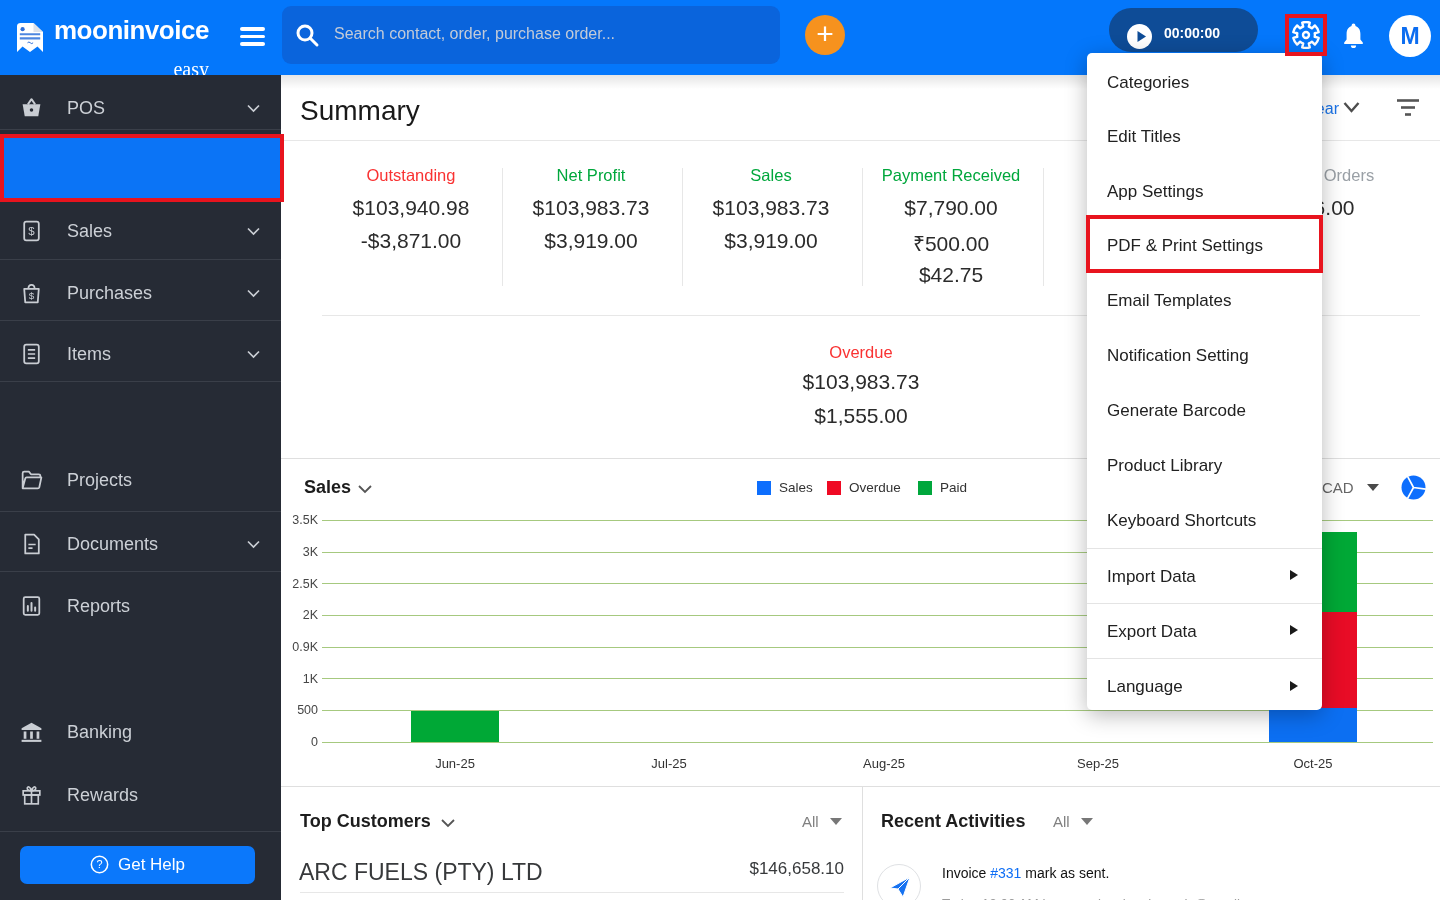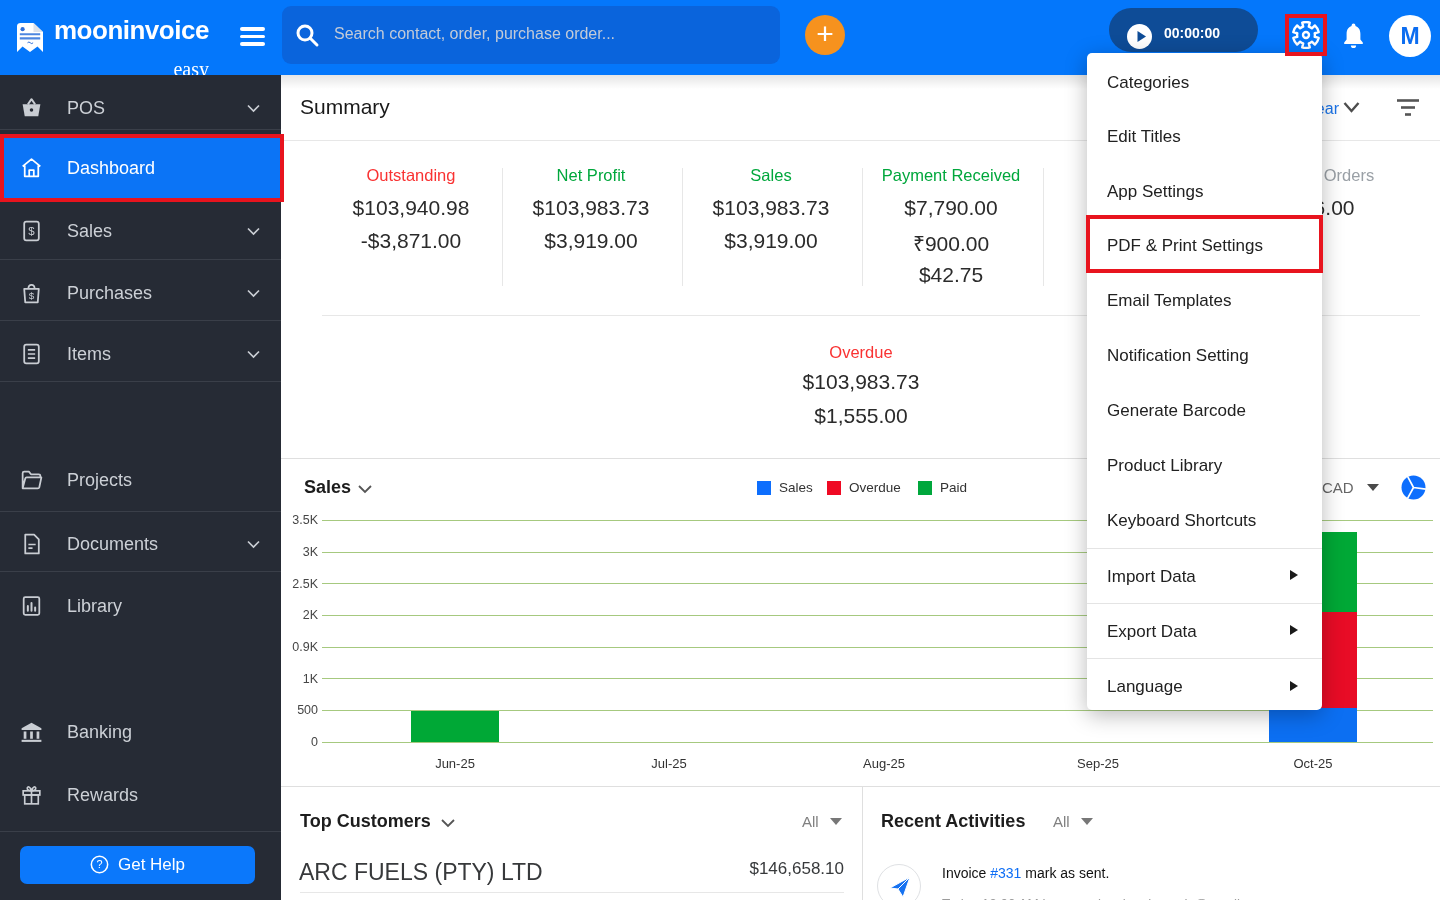--- a/index.html
+++ b/index.html
@@ -27,21 +27,21 @@
   .sideitem { position:absolute; left:0; width:281px; height:40px; }
   .silabel { position:absolute; left:67px; top:50%; transform:translateY(-50%); color:#ccd0d6; font-size:18px; }
   .sicon { position:absolute; left:19px; top:50%; transform:translateY(-50%); width:25px; height:25px; }
   .schev { position:absolute; left:245px; top:50%; transform:translateY(-50%); width:17px; height:17px; }
   #activebox { left:0; top:134px; width:284px; height:68px; border:4px solid #e8141e; background:#0b74f6; }
   #gethelp { left:20px; top:846px; width:235px; height:38px; border-radius:7px; background:#0b78fb; color:#fff; text-align:center; line-height:38px; font-size:17px; }
 
   
   #main { left:281px; top:75px; width:1159px; height:825px; background:#fff; }
   #topshadow { left:281px; top:75px; width:1159px; height:14px; background:linear-gradient(to bottom, rgba(0,0,0,0.10), rgba(0,0,0,0)); }
-  #summarytitle { left:300px; top:95px; font-size:21px; font-weight:500; color:#191919; }
+  #summarytitle { left:300px; top:95px; font-size:28px; font-weight:500; color:#191919; }
   .hline { position:absolute; background:#e7e7e7; height:1px; }
   .vline { position:absolute; background:#e7e7e7; width:1px; }
   .statcol { position:absolute; width:180px; text-align:center; }
   .statlabel { font-size:16.5px; font-weight:500; }
   .statval { position:absolute; width:180px; text-align:center; font-size:21px; color:#2b2b2b; }
   .red { color:#f93232; }
   .green { color:#00a73c; }
   .gray { color:#9aa0a6; }
 
   
@@ -85,21 +85,21 @@
   <div class="statcol" style="left:501px; top:166px;"><span class="statlabel green">Net Profit</span></div>
   <div class="statcol" style="left:681px; top:166px;"><span class="statlabel green">Sales</span></div>
   <div class="statcol" style="left:861px; top:166px;"><span class="statlabel green">Payment Received</span></div>
   <div class="statval" style="left:321px; top:196px;">$103,940.98</div>
   <div class="statval" style="left:321px; top:229px;">-$3,871.00</div>
   <div class="statval" style="left:501px; top:196px;">$103,983.73</div>
   <div class="statval" style="left:501px; top:229px;">$3,919.00</div>
   <div class="statval" style="left:681px; top:196px;">$103,983.73</div>
   <div class="statval" style="left:681px; top:229px;">$3,919.00</div>
   <div class="statval" style="left:861px; top:196px;">$7,790.00</div>
-  <div class="statval" style="left:861px; top:229px;">₹900.00</div>
+  <div class="statval" style="left:861px; top:229px;">₹500.00</div>
   <div class="statval" style="left:861px; top:263px;">$42.75</div>
 
   <div class="abs statlabel gray" style="left:1289px; top:166px; width:120px; text-align:center;">Orders</div>
   <div class="abs" style="left:1215px; top:196px; width:139.5px; text-align:right; font-size:21px; color:#2b2b2b;">$1,146.00</div>
 
   <div class="vline" style="left:502px; top:168px; height:118px;"></div>
   <div class="vline" style="left:682px; top:168px; height:118px;"></div>
   <div class="vline" style="left:862px; top:168px; height:118px;"></div>
   <div class="vline" style="left:1043px; top:168px; height:118px;"></div>
   <div class="hline" style="left:322px; top:315px; width:1098px;"></div>
@@ -236,26 +236,20 @@
     <svg class="sicon" viewBox="0 0 24 24">
         <path d="M3.5 8.5 L20.5 8.5 L18.5 20 L5.5 20 Z" fill="#c9cdd3"></path>
         <path d="M8.5 8.5 L12 3.5 L15.5 8.5" fill="none" stroke="#c9cdd3" stroke-width="1.8" stroke-linejoin="round"></path>
         <circle cx="12" cy="14" r="1.7" fill="#262b35"></circle>
       </svg>
     <span class="silabel">POS</span>
     <svg class="schev" viewBox="0 0 17 17">
         <path d="M3 6 L8.5 11.5 L14 6" stroke="#c9cdd3" stroke-width="1.7" fill="none"></path>
       </svg>
   </div>
-  <div class="sideitem" style="top:148px;" id="it-dash">
-    <svg class="sicon" viewBox="0 0 24 24">
-        <path d="M3.5 10.5 L12 3.5 L20.5 10.5 M5.5 9.5 L5.5 20 L18.5 20 L18.5 9.5 M9.8 20 L9.8 14 L14.2 14 L14.2 20" fill="none" stroke="#fff" stroke-width="1.7" stroke-linejoin="round"></path>
-      </svg>
-    <span class="silabel" style="color:#fff;">Dashboard</span>
-  </div>
   <div class="sideitem" style="top:211px;" id="it-sales">
     <svg class="sicon" viewBox="0 0 24 24">
         <rect x="5" y="3" width="14" height="18" rx="2" fill="none" stroke="#c9cdd3" stroke-width="1.7"></rect>
         <text x="12" y="16" font-size="11" fill="#c9cdd3" text-anchor="middle" font-family="Liberation Sans">$</text>
       </svg>
     <span class="silabel">Sales</span>
     <svg class="schev" viewBox="0 0 17 17">
         <path d="M3 6 L8.5 11.5 L14 6" stroke="#c9cdd3" stroke-width="1.7" fill="none"></path>
       </svg>
   </div>
@@ -294,21 +288,21 @@
     <span class="silabel">Documents</span>
     <svg class="schev" viewBox="0 0 17 17">
         <path d="M3 6 L8.5 11.5 L14 6" stroke="#c9cdd3" stroke-width="1.7" fill="none"></path>
       </svg>
   </div>
   <div class="sideitem" style="top:586px;" id="it-rep">
     <svg class="sicon" viewBox="0 0 24 24">
         <rect x="4.5" y="3.5" width="15" height="17" rx="1.5" fill="none" stroke="#c9cdd3" stroke-width="1.7"></rect>
         <path d="M8.5 16.5 L8.5 12 M12 16.5 L12 9 M15.5 16.5 L15.5 13.5" stroke="#c9cdd3" stroke-width="1.9" stroke-linecap="round"></path>
       </svg>
-    <span class="silabel">Library</span>
+    <span class="silabel">Reports</span>
   </div>
   <div class="sideitem" style="top:712px;" id="it-bank">
     <svg class="sicon" viewBox="0 0 24 24">
         <path d="M2.5 8.5 L12 3 L21.5 8.5 L21.5 10 L2.5 10 Z" fill="#c9cdd3"></path>
         <rect x="4.5" y="11.5" width="2.6" height="7" fill="#c9cdd3"></rect>
         <rect x="10.7" y="11.5" width="2.6" height="7" fill="#c9cdd3"></rect>
         <rect x="16.9" y="11.5" width="2.6" height="7" fill="#c9cdd3"></rect>
         <rect x="2.5" y="19.5" width="19" height="2" fill="#c9cdd3"></rect>
       </svg>
     <span class="silabel">Banking</span>

